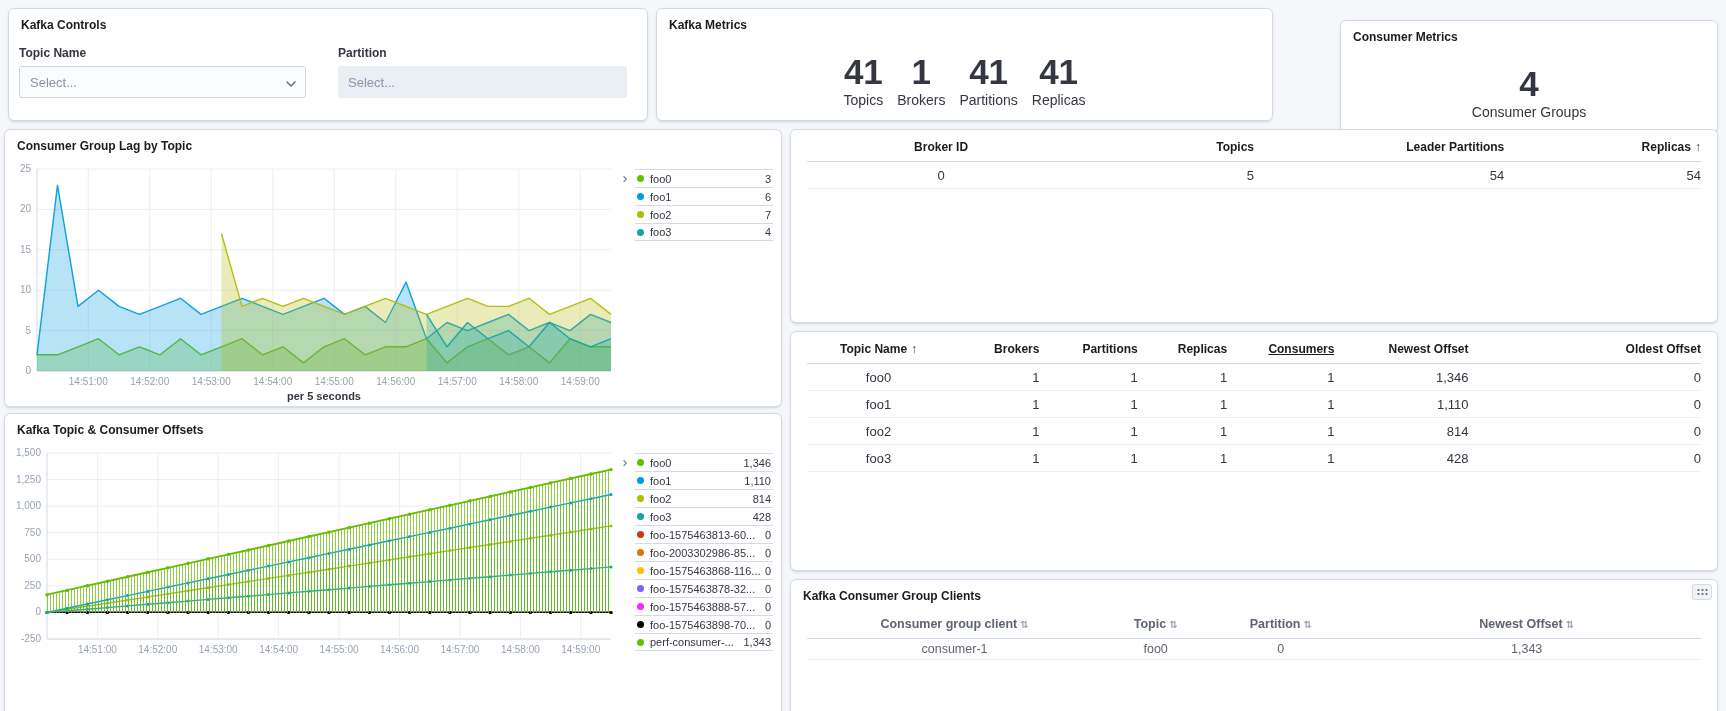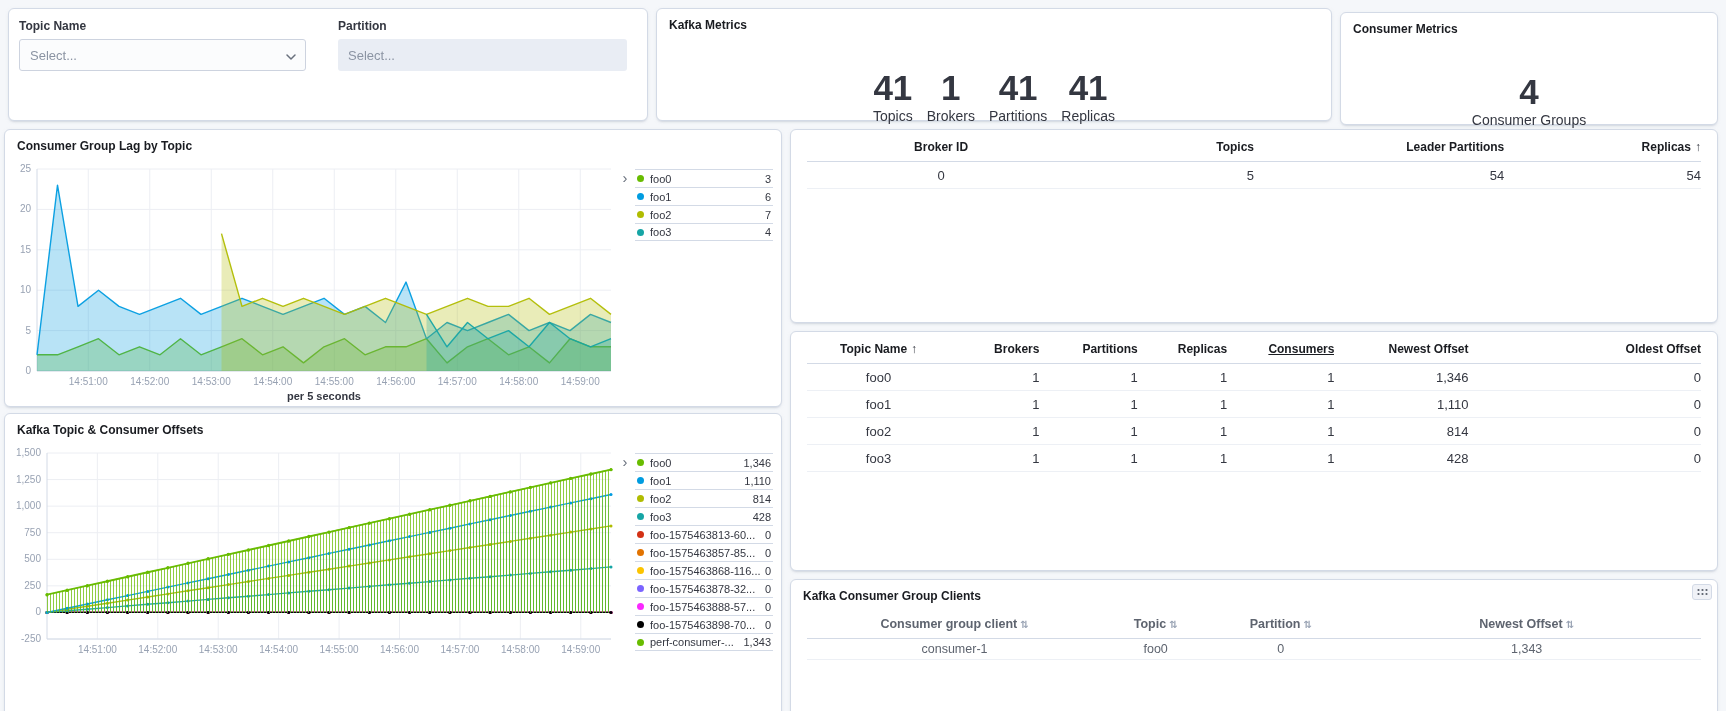--- a/index.html
+++ b/index.html
@@ -17,21 +17,21 @@
   .combo { position:relative; }
   .combo input { width:287px; height:32px; border:1px solid #cdd3df; border-radius:3px; background:#fbfcfd;
                  padding:0 28px 0 10px; font-size:13px; font-family:inherit; color:#343741; }
   .combo input::placeholder { color:#8b94a3; }
   .combo .chev { position:absolute; right:9px; top:10px; }
   .filled input { width:289px; height:32px; border:none; border-radius:3px; background:#e9edf4;
                   padding:0 10px; font-size:13px; font-family:inherit; color:#343741; }
   .filled input::placeholder { color:#8b94a3; }
 
   
-  .metrics-row { display:flex; justify-content:center; align-items:flex-end; gap:14px; margin-top:34px; }
+  .metrics-row { display:flex; justify-content:center; align-items:flex-end; gap:14px; margin-top:18px; }
   .metric { text-align:center; }
   .metric-value { font-size:35px; font-weight:700; color:#343741; line-height:1.05; }
   .metric-label { font-size:14px; color:#343741; margin-top:1px; }
 
   
   .chart-wrap { display:flex; padding:2px 6px 0 2px; }
   svg text { font-family:"Liberation Sans","DejaVu Sans",sans-serif; }
   .legend-col { display:flex; margin-top:10px; }
   .legend-chev { width:20px; font-size:15px; color:#69707D; text-align:center; line-height:18px; cursor:pointer; }
   .legend { width:138px; }
@@ -55,20 +55,21 @@
 
   .panel-menu { position:absolute; top:4px; right:5px; width:20px; height:16px; background:#F0F2F7;
                 border:1px solid #D3DAE6; border-radius:3px; display:flex; align-items:center; justify-content:center; cursor:pointer; }
 </style>
 </head>
 <body>
 
 <div class="page">
 
   <div class="panel" style="left:8px; top:8px; width:640px; height:113px;">
+    <div class="panel-title">Kafka Controls</div>
     <div class="controls-body">
       <div>
         <div class="field-label">Topic Name</div>
         <div class="combo">
           <input type="text" placeholder="Select..." style="">
           <span class="chev">
             <svg width="12" height="12" viewBox="0 0 12 12">
                 <polyline points="2,4 6,8 10,4" fill="none" stroke="#69707D" stroke-width="1.5" stroke-linecap="round" stroke-linejoin="round"></polyline>
               </svg>
           </span>
@@ -76,21 +77,21 @@
       </div>
       <div>
         <div class="field-label">Partition</div>
         <div class="filled">
           <input type="text" placeholder="Select..." style="">
         </div>
       </div>
     </div>
   </div>
 
-  <div class="panel" style="left:656px; top:8px; width:676px; height:113px;">
+  <div class="panel" style="left:656px; top:8px; width:617px; height:113px;">
     <div class="panel-title">Kafka Metrics</div>
     <div class="metrics-row">
         <div class="metric">
           <div class="metric-value">41</div>
           <div class="metric-label">Topics</div>
         </div>
         <div class="metric">
           <div class="metric-value">1</div>
           <div class="metric-label">Brokers</div>
         </div>
@@ -98,21 +99,21 @@
           <div class="metric-value">41</div>
           <div class="metric-label">Partitions</div>
         </div>
         <div class="metric">
           <div class="metric-value">41</div>
           <div class="metric-label">Replicas</div>
         </div>
       </div>
   </div>
 
-  <div class="panel" style="left:1340px; top:12px; width:378px; height:113px;">
+  <div class="panel" style="left:1340px; top:20px; width:378px; height:113px;">
     <div class="panel-title">Consumer Metrics</div>
     <div class="metrics-row">
         <div class="metric">
           <div class="metric-value">4</div>
           <div class="metric-label">Consumer Groups</div>
         </div>
       </div>
   </div>
 
   <div class="panel" style="left:4px; top:129px; width:778px; height:278px;">
@@ -627,21 +628,21 @@
               <span class="leg-label">foo3</span>
               <span class="leg-value">428</span>
             </div>
             <div class="leg-row">
               <span class="leg-dot" style="background: rgb(211, 49, 21);"></span>
               <span class="leg-label">foo-1575463813-60...</span>
               <span class="leg-value">0</span>
             </div>
             <div class="leg-row">
               <span class="leg-dot" style="background: rgb(226, 115, 0);"></span>
-              <span class="leg-label">foo-1575463857-85...</span>
+              <span class="leg-label">foo-2003302986-85...</span>
               <span class="leg-value">0</span>
             </div>
             <div class="leg-row">
               <span class="leg-dot" style="background: rgb(252, 196, 0);"></span>
               <span class="leg-label">foo-1575463868-116...</span>
               <span class="leg-value">0</span>
             </div>
             <div class="leg-row">
               <span class="leg-dot" style="background: rgb(123, 100, 255);"></span>
               <span class="leg-label">foo-1575463878-32...</span>

